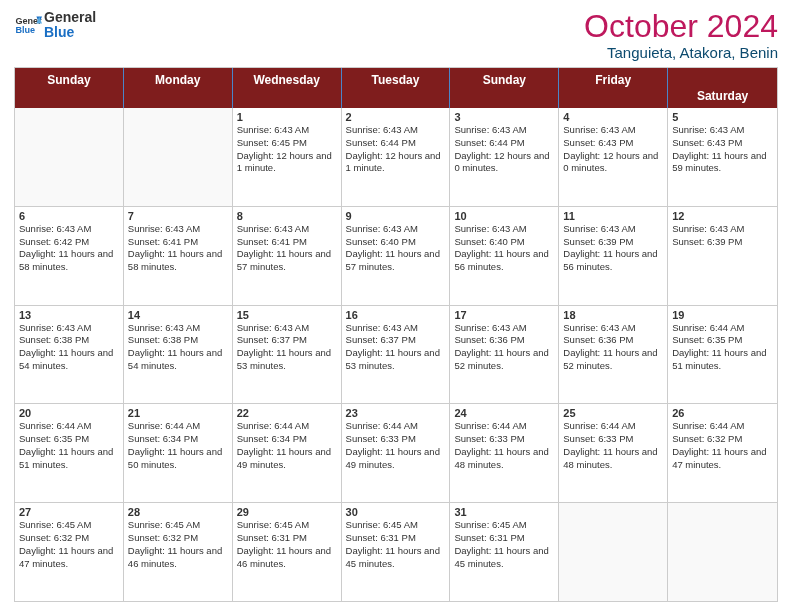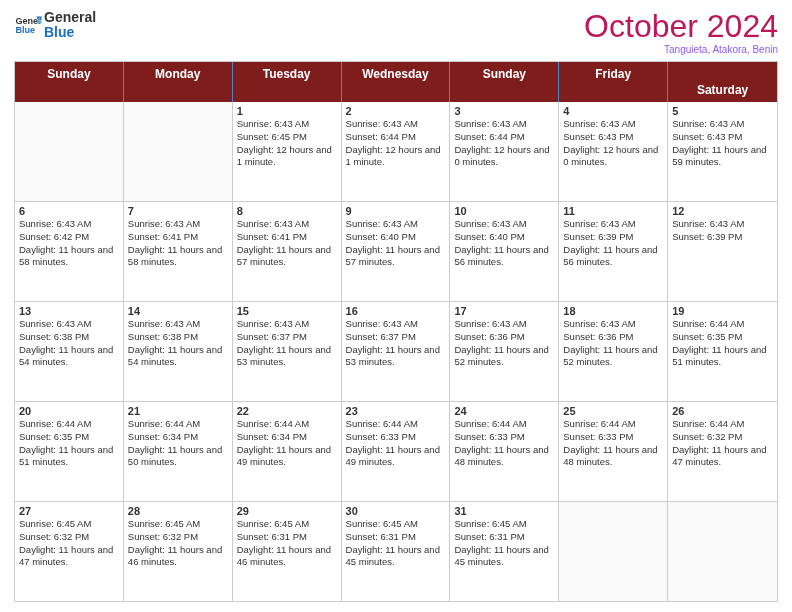--- a/index.html
+++ b/index.html
@@ -35,22 +35,22 @@
     .title-block {
       text-align: right;
     }
     .month-title {
       font-size: 32px;
       font-weight: 300;
       color: #be185d;
       line-height: 1;
     }
     .location {
-      font-size: 10px;
-      color: #8b5cf6;
+      font-size: 15px;
+      color: #0c4a6e;
       margin-top: 2px;
     }
     .calendar {
       flex: 1;
       display: flex;
       flex-direction: column;
       border: 1px solid #ccc;
     }
     .cal-header {
       display: grid;
@@ -120,22 +120,22 @@
     <div class="title-block">
       <div class="month-title">October 2024</div>
       <div class="location">Tanguieta, Atakora, Benin</div>
     </div>
   </div>
 
   <div class="calendar">
     <div class="cal-header" id="cal-header">
         <div class="cal-header-cell">Sunday</div>
         <div class="cal-header-cell">Monday</div>
+        <div class="cal-header-cell">Wednesday</div>
         <div class="cal-header-cell">Tuesday</div>
-        <div class="cal-header-cell">Wednesday</div>
         <div class="cal-header-cell">Sunday</div>
         <div class="cal-header-cell">Friday</div>
         <div class="cal-header-cell">Saturday</div>
       </div>
     <div class="cal-body" id="cal-body">
         <div class="cal-row">
           <div class="cal-cell empty"></div>
           <div class="cal-cell empty"></div>
           <div class="cal-cell">
             <span class="day-num">1</span>

